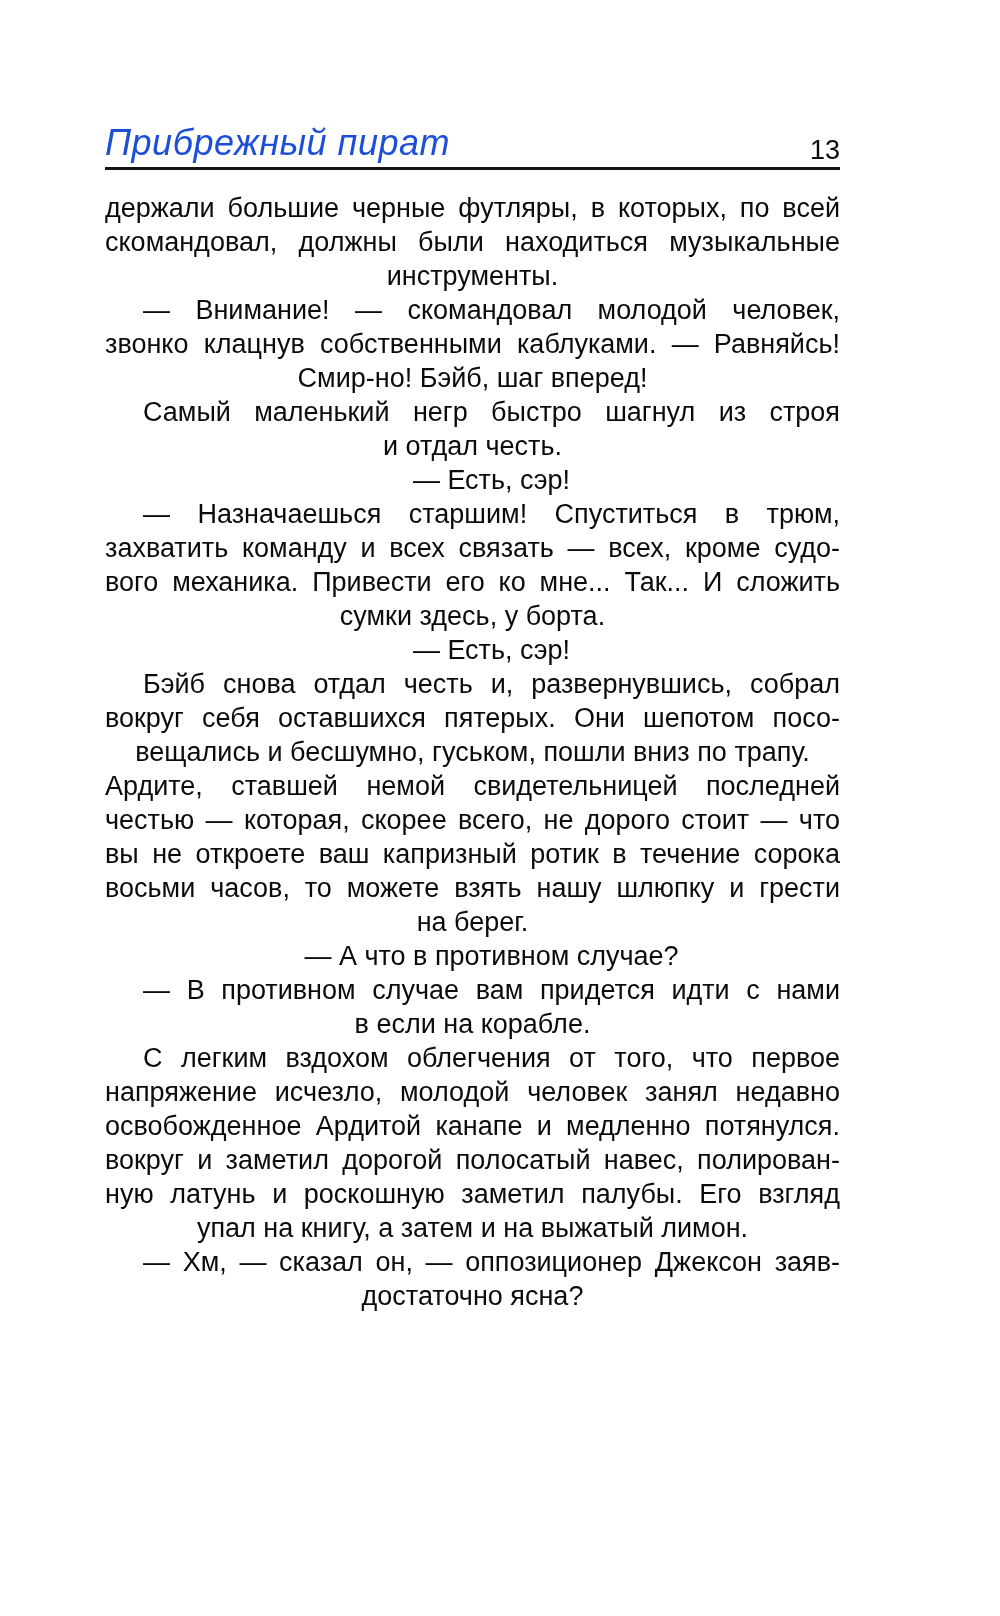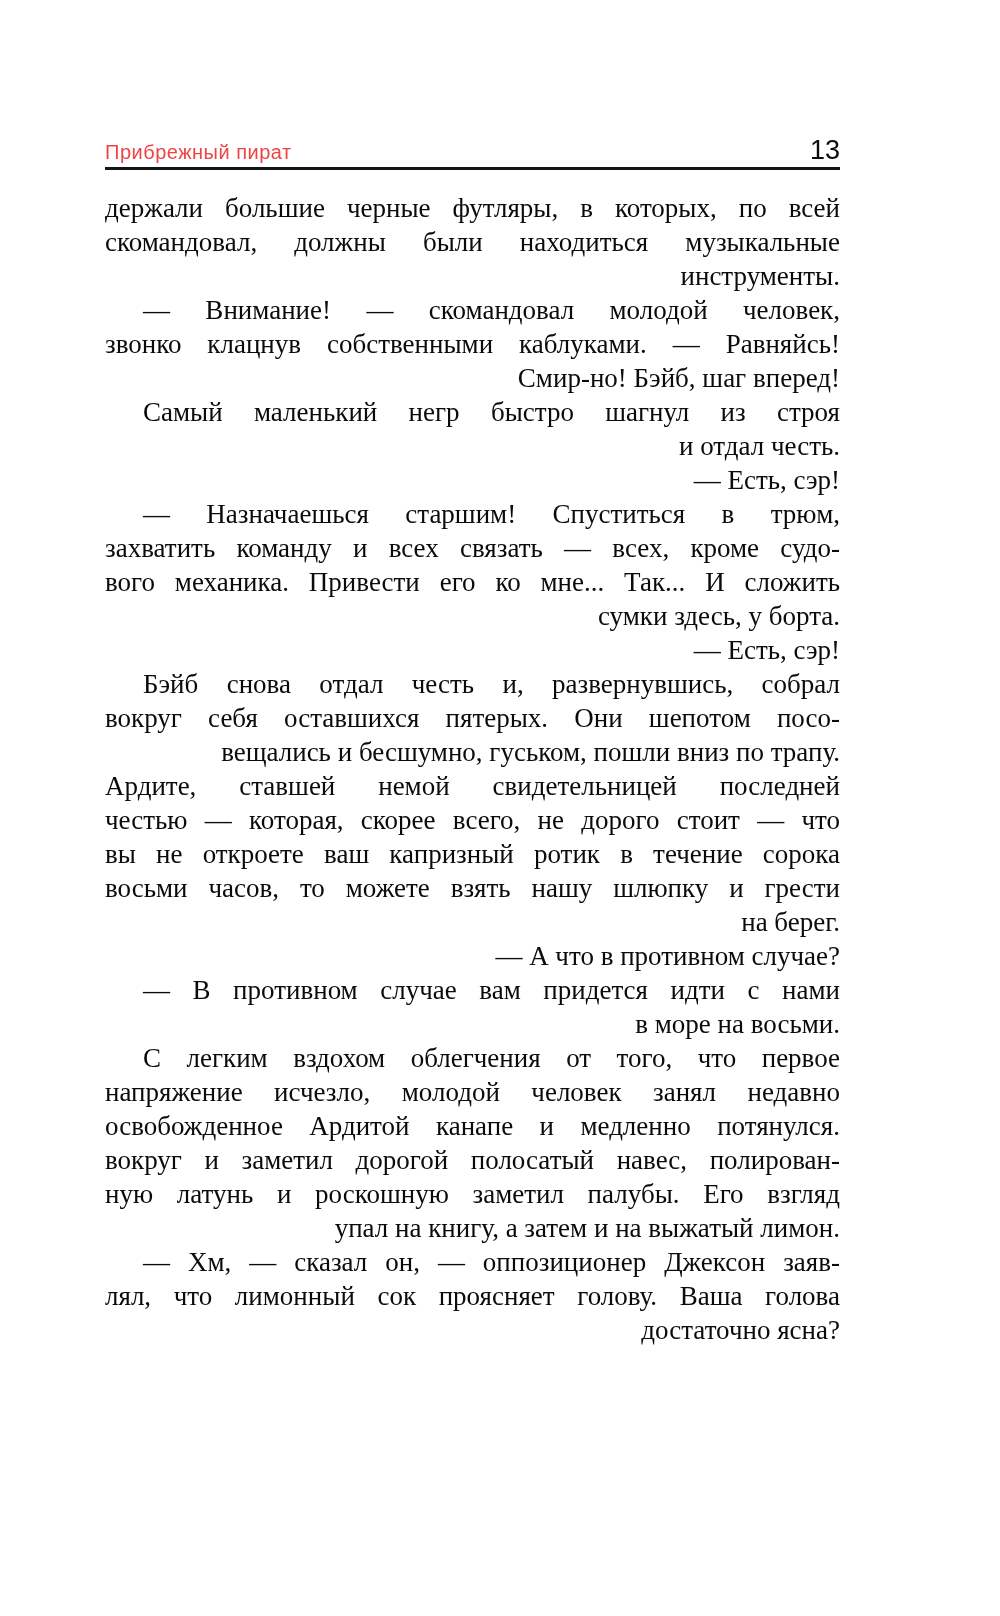--- a/index.html
+++ b/index.html
@@ -20,23 +20,24 @@
     left: 105px;
     width: 735px;
     top: 124px;
     height: 42px;
   }
   .header-title {
     position: absolute;
     left: 0;
     bottom: 2px;
     font-family: "Liberation Sans", sans-serif;
-    font-size: 20px;
+    font-style: italic;
+    font-size: 36px;
     letter-spacing: 0.5px;
-    color: #ef4444;
+    color: #1d4ed8;
     white-space: nowrap;
   }
   .page-number {
     position: absolute;
     right: 0;
     bottom: 0px;
     font-family: "Liberation Sans", sans-serif;
     font-size: 27px;
     color: #0b0b0b;
   }
@@ -46,31 +47,31 @@
     top: 167px;
     width: 735px;
     height: 3px;
     background: #151515;
   }
   .page-body {
     position: absolute;
     left: 105px;
     top: 191px;
     width: 735px;
-    font-family: Liberation Serif, serif;
+    font-family: Liberation Sans, sans-serif;
     font-size: 27px;
     line-height: 34px;
     color: #0b0b0b;
   }
   .paragraph {
     margin: 0;
     padding: 0;
   }
   .line {
-    text-align: right;
+    text-align: center;
     white-space: normal;
   }
   .line.fill {
     text-align: justify;
     text-align-last: justify;
     -moz-text-align-last: justify;
     text-justify: inter-word;
   }
   .line.indent {
     text-indent: 38px;
@@ -122,29 +123,28 @@
         <div class="line fill">честью — которая, скорее всего, не дорого стоит — что</div>
         <div class="line fill">вы не откроете ваш капризный ротик в течение сорока</div>
         <div class="line fill">восьми часов, то можете взять нашу шлюпку и грести</div>
         <div class="line">на берег.</div>
       </div>
       <div class="paragraph">
         <div class="line indent">— А что в противном случае?</div>
       </div>
       <div class="paragraph">
         <div class="line fill indent">— В противном случае вам придется идти с нами</div>
-        <div class="line">в море на восьми.</div>
+        <div class="line">в если на корабле.</div>
       </div>
       <div class="paragraph">
         <div class="line fill indent">С легким вздохом облегчения от того, что первое</div>
         <div class="line fill">напряжение исчезло, молодой человек занял недавно</div>
         <div class="line fill">освобожденное Ардитой канапе и медленно потянулся.</div>
         <div class="line fill">вокруг и заметил дорогой полосатый навес, полирован-</div>
         <div class="line fill">ную латунь и роскошную заметил палубы. Его взгляд</div>
         <div class="line">упал на книгу, а затем и на выжатый лимон.</div>
       </div>
       <div class="paragraph">
         <div class="line fill indent">— Хм, — сказал он, — оппозиционер Джексон заяв-</div>
-        <div class="line fill">лял, что лимонный сок проясняет голову. Ваша голова</div>
         <div class="line">достаточно ясна?</div>
       </div>
     </div>
 </div>
 
 </body></html>

